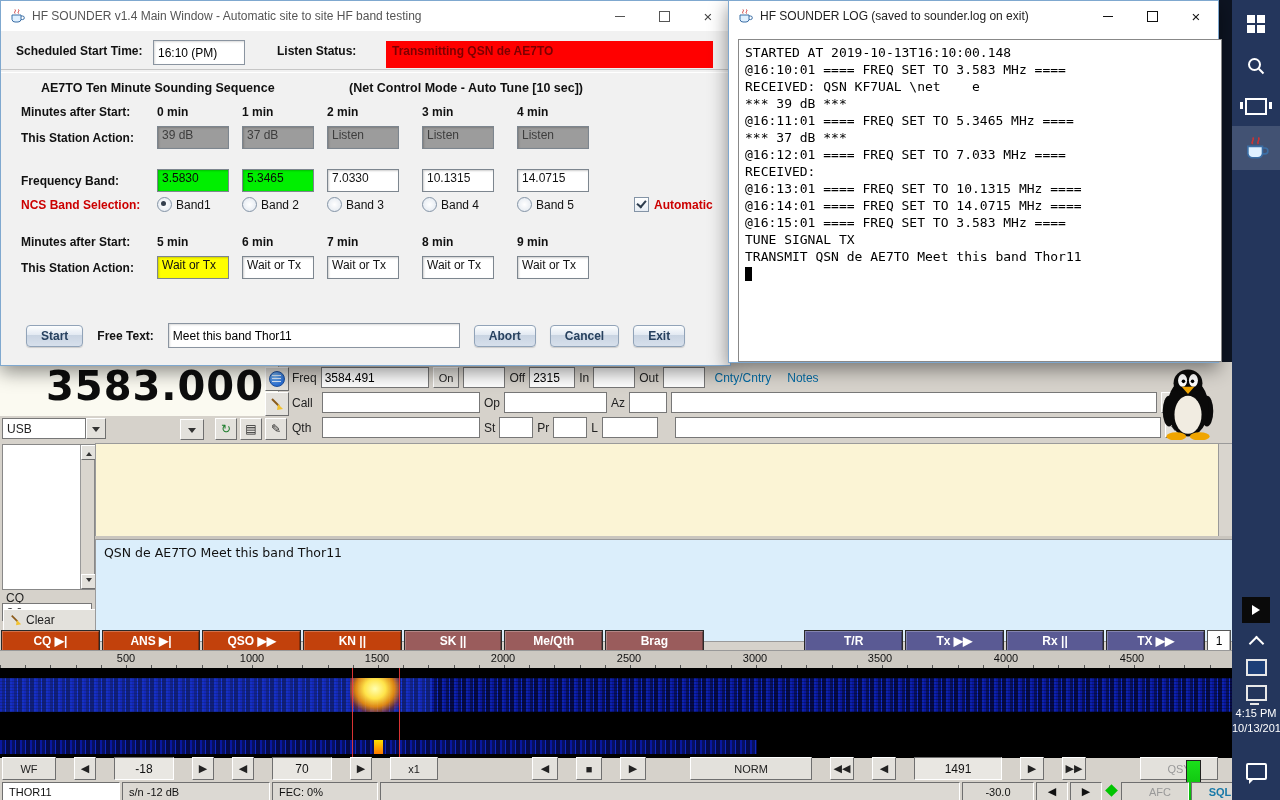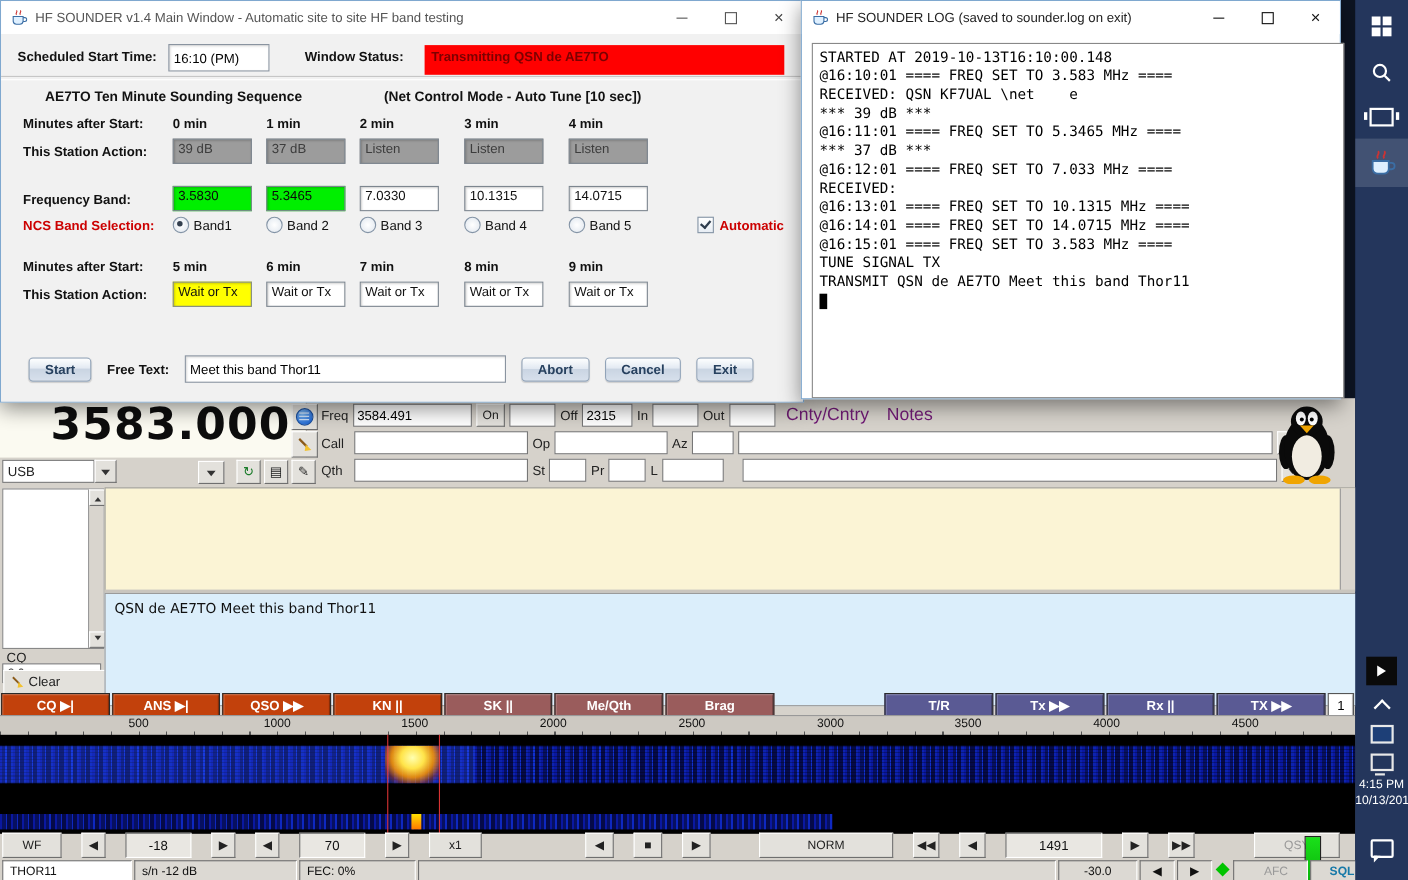--- a/index.html
+++ b/index.html
@@ -51,21 +51,21 @@
   .logline{white-space:pre;}
   .caret{width:7px;height:14px;background:#000;margin-top:2px;}
 
   
   .fldigi{position:absolute;left:0;top:362px;width:1232px;height:438px;background:#d6d2cb;z-index:1;color:#222;}
   .freqdisp{position:absolute;left:0;top:0;width:264px;height:53px;background:#fbfaf1;color:#0d0d0d;font-family:"DejaVu Sans",sans-serif;font-weight:bold;font-size:40px;text-align:right;padding:1px 14px 0 0;letter-spacing:1px;border-right:1px solid #a9a59e;}
   .flrow{position:absolute;display:flex;align-items:center;gap:4px;font-size:12px;}
   .fl-lbl{font-size:12px;color:#222;white-space:nowrap;}
   .fl-input{height:19px;border:1px solid #777;background:#fff;font-size:12px;padding:0 3px;font-family:"Liberation Sans",sans-serif;}
   .fl-btn{height:19px;font-size:11px;padding:0 5px;display:flex;align-items:center;}
-  .fl-tab{font-size:16px;padding:1px 6px;color:#701a75;}
+  .fl-tab{font-size:12px;padding:1px 6px;color:#0369a1;}
   .sqbtn{position:absolute;width:22px;height:22px;display:flex;align-items:center;justify-content:center;}
   .globe{width:14px;height:14px;border-radius:50%;background:radial-gradient(circle at 35% 30%,#7db8f2,#2a6fd6 70%);border:1px solid #1c4f9c;position:relative;}
   .globe::after{content:"";position:absolute;left:2px;top:6px;width:9px;height:1px;background:#dbeafc;box-shadow:0 -3px 0 #dbeafc,0 3px 0 #dbeafc;}
   .combo{position:absolute;display:flex;height:21px;}
   .combo .val{background:#fff;border:1px solid #777;padding:2px 4px;font-size:12px;flex:1;display:flex;align-items:center;}
   .combo .dd{width:18px;display:flex;align-items:center;justify-content:center;}
   .ddbtn{width:17px;height:19px;display:flex;align-items:center;justify-content:center;}
   .iconbtn{width:20px;height:20px;display:flex;align-items:center;justify-content:center;font-size:12px;}
   .tuxbox{position:absolute;left:1157px;top:2px;width:62px;height:77px;display:flex;align-items:center;justify-content:center;}
 
@@ -370,21 +370,21 @@
           </span>
         <span class="wbtn">
             <span class="ic-max"></span>
           </span>
         <span class="wbtn">×</span>
       </span>
     </div>
     <div class="mw-content">
       <span class="bld" style="position:absolute;left:15px;top:13px;">Scheduled Start Time:</span>
       <input class="tfield" style="position: absolute; left: 152px; top: 9px; width: 82px;" value="16:10 (PM)">
-      <span class="bld" style="position:absolute;left:276px;top:13px;">Window Status:</span>
+      <span class="bld" style="position:absolute;left:276px;top:13px;">Listen Status:</span>
       <div class="statusfield">Transmitting QSN de AE7TO</div>
       <div class="divider"></div>
 
       <span class="bld" style="position:absolute;left:40px;top:50px;font-size:12.5px;">AE7TO Ten Minute Sounding Sequence</span>
       <span class="bld" style="position:absolute;left:348px;top:50px;font-size:12.5px;">(Net Control Mode - Auto Tune [10 sec])</span>
 
       <div class="seqrow" style="top:74px;">
         <div class="lc">Minutes after Start:</div>
         <div class="cc bld">0 min</div>
         <div class="cc bld">1 min</div>

